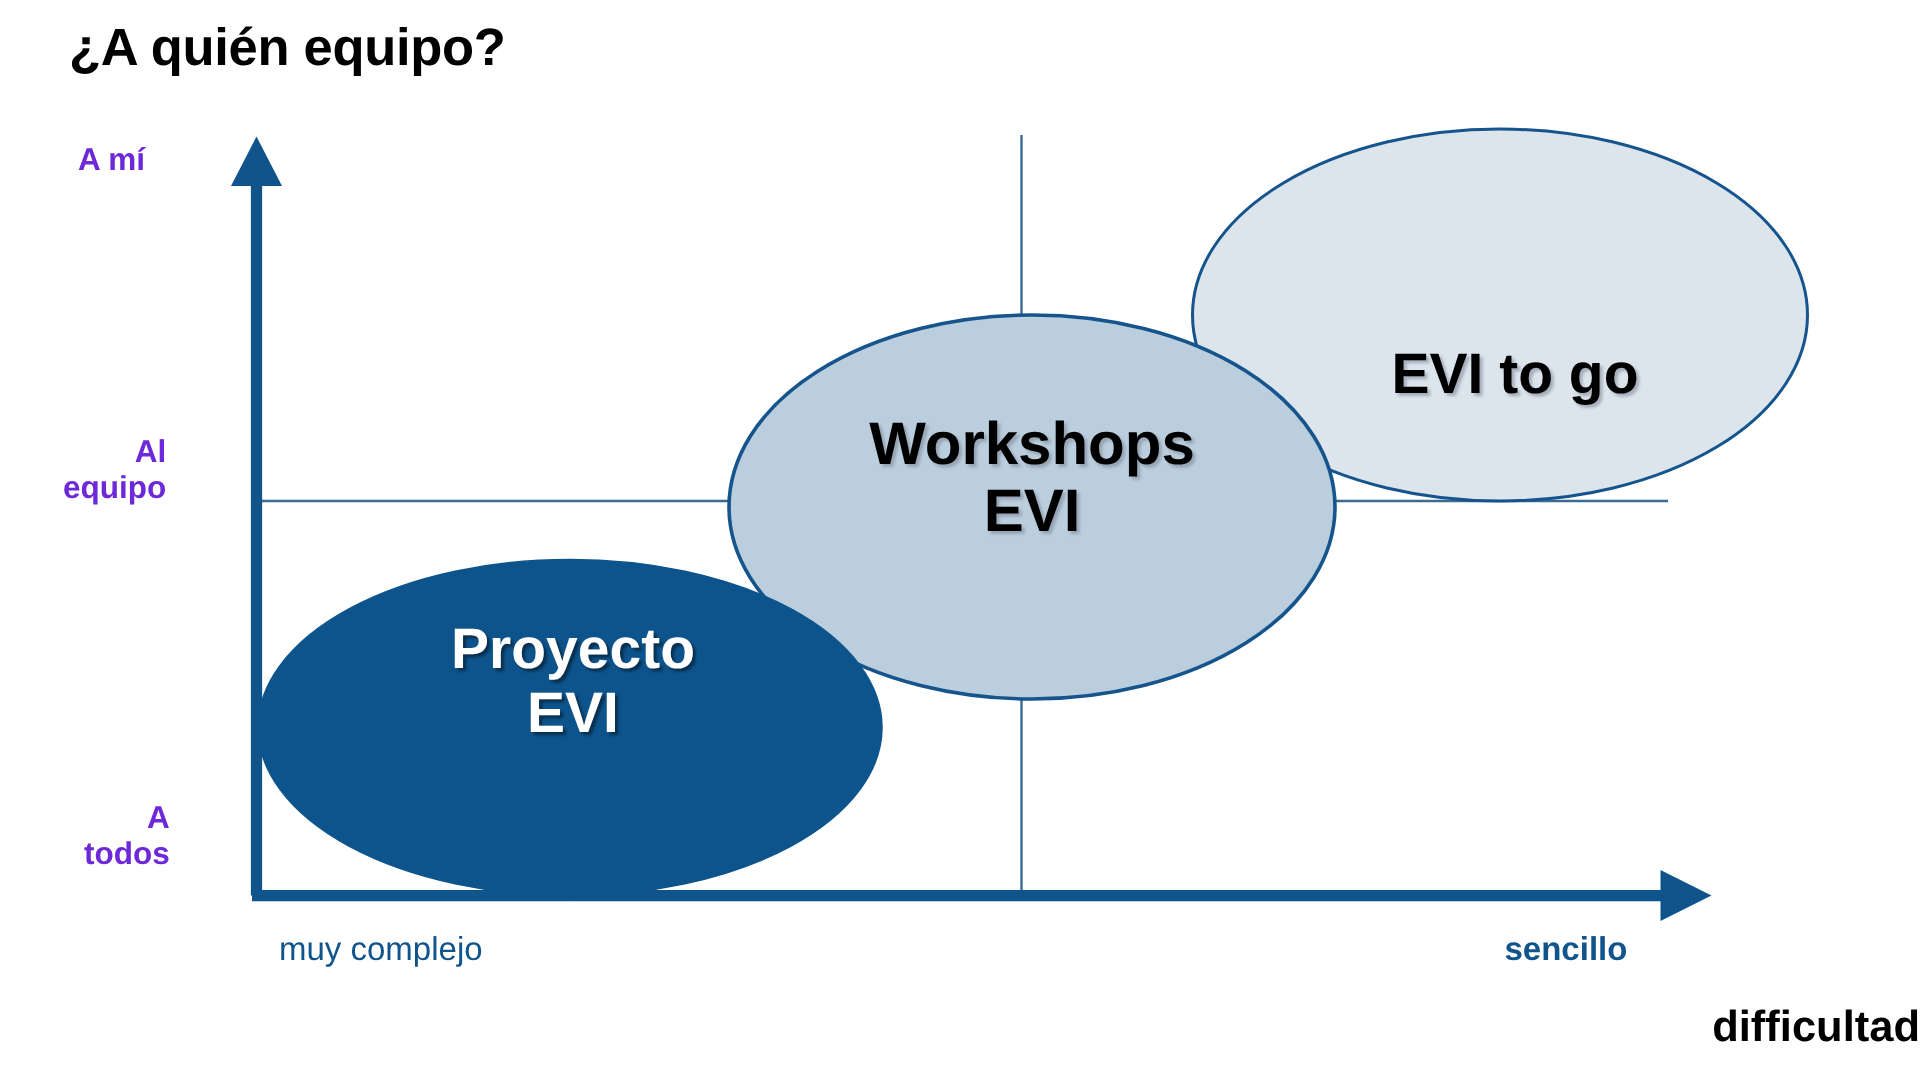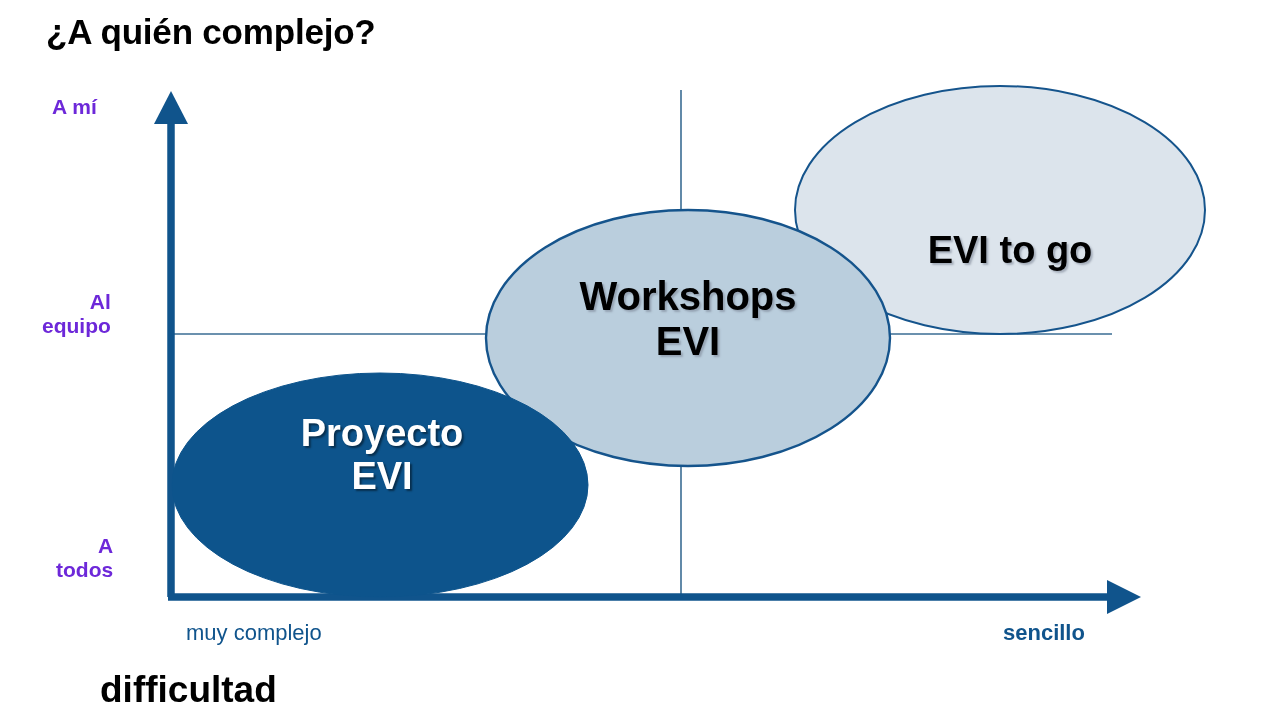--- a/index.html
+++ b/index.html
@@ -61,25 +61,25 @@
     color: #10548C;
     font-weight: bold;
     font-size: 22px;
     white-space: nowrap;
   }
   #label-difficultad {
     position: absolute;
     left: 0;
     right: 0;
     top: 669px;
-    text-align: left;
+    text-align: right;
     padding-left: 100px;
     color: #000000;
     font-weight: bold;
-    font-size: 37px;
+    font-size: 29px;
     white-space: nowrap;
   }
 
   
   #plot-svg {
     position: absolute;
     left: 0;
     top: 0;
     width: 1280px;
     height: 720px;
@@ -118,21 +118,21 @@
     color: #000000;
     text-shadow: 2px 2px 2px rgba(120,130,145,0.55);
     margin-top: 47px;
   }
 </style>
 </head>
 <body>
 
 <div id="slide">
 
-  <div id="slide-title">¿A quién complejo?</div>
+  <div id="slide-title">¿A quién equipo?</div>
 
   <svg id="plot-svg" viewBox="0 0 1280 720">
 
     <line x1="681" y1="90" x2="681" y2="597" stroke="#3A6C93" stroke-width="1.6"></line>
     <line x1="172" y1="334" x2="1112" y2="334" stroke="#3A6C93" stroke-width="1.6"></line>
 
     <g>
       <line x1="171" y1="597" x2="171" y2="112" stroke="#10548C" stroke-width="7.5" stroke-linecap="butt"></line>
       <polygon points="171,91 188,124 154,124" fill="#10548C"></polygon>
     </g>

